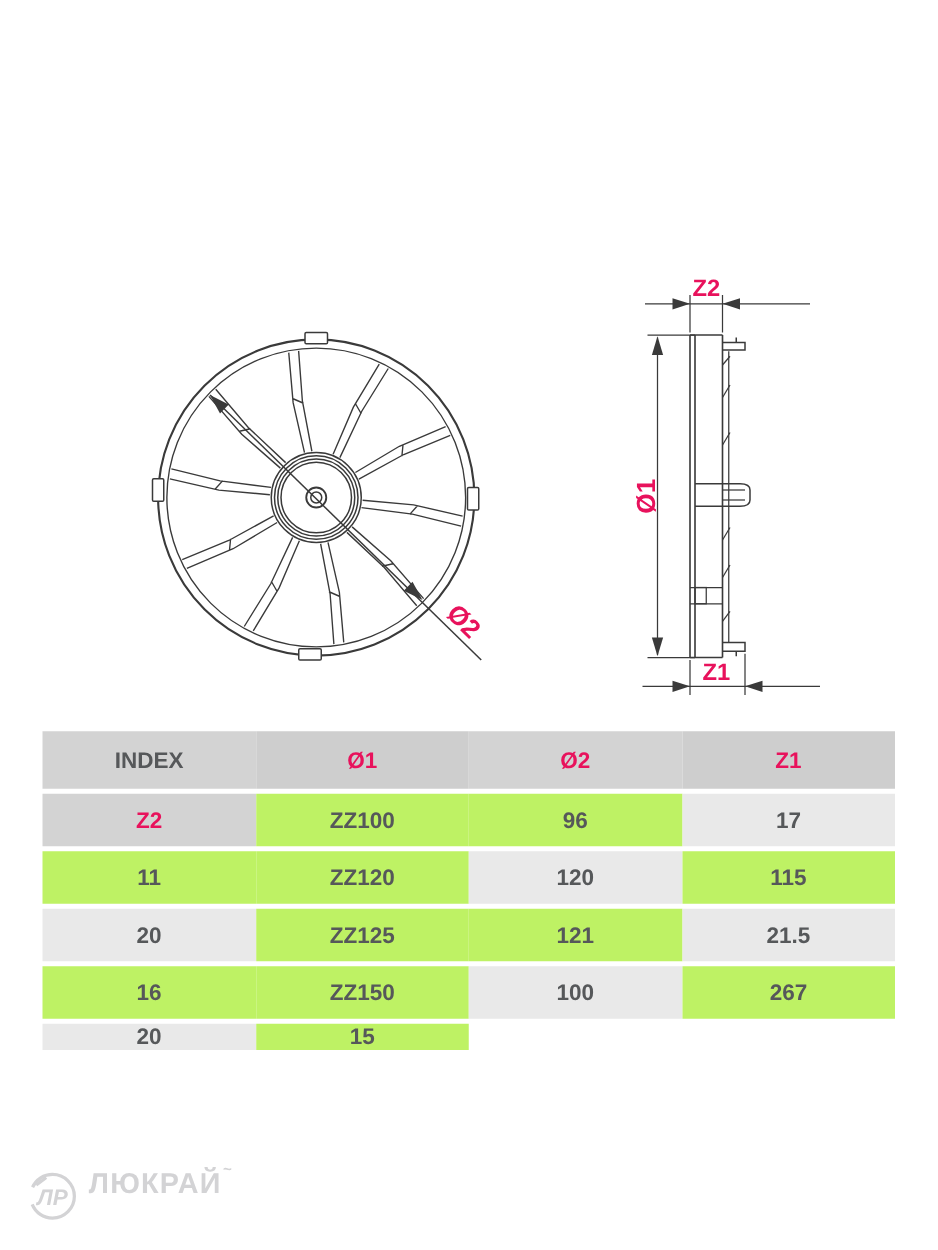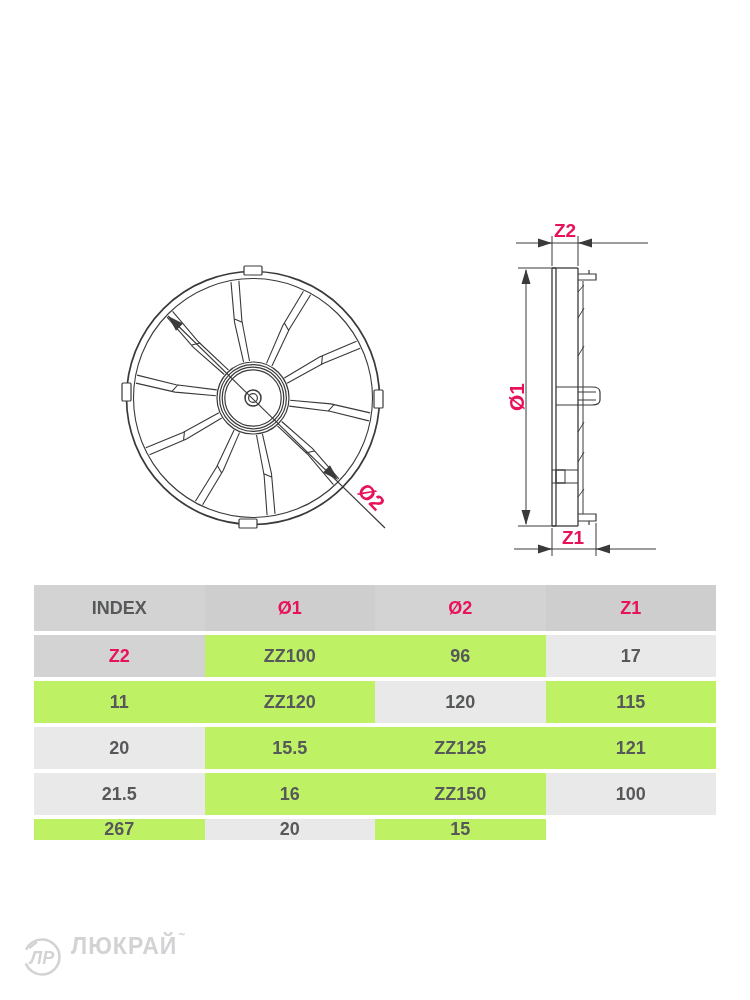--- a/index.html
+++ b/index.html
@@ -165,21 +165,20 @@
 
     <div class="cell cL">ZZ100</div>
     <div class="cell cL">96</div>
     <div class="cell cD">17</div>
     <div class="cell cL">11</div>
 
     <div class="cell cL">ZZ120</div>
     <div class="cell cD">120</div>
     <div class="cell cL">115</div>
     <div class="cell cD">20</div>
-    <div class="cell cL">15.5</div>
 
     <div class="cell cL">ZZ125</div>
     <div class="cell cL">121</div>
     <div class="cell cD">21.5</div>
     <div class="cell cL">16</div>
 
     <div class="cell cL">ZZ150</div>
     <div class="cell cD">100</div>
     <div class="cell cL">267</div>
     <div class="cell cD">20</div>

